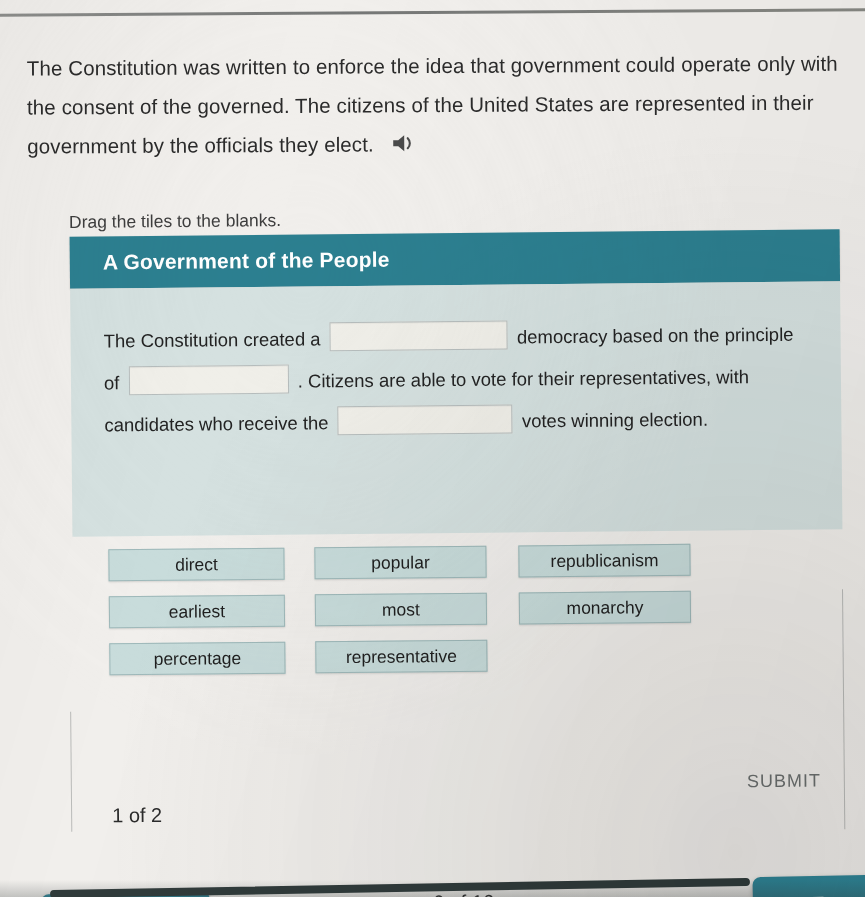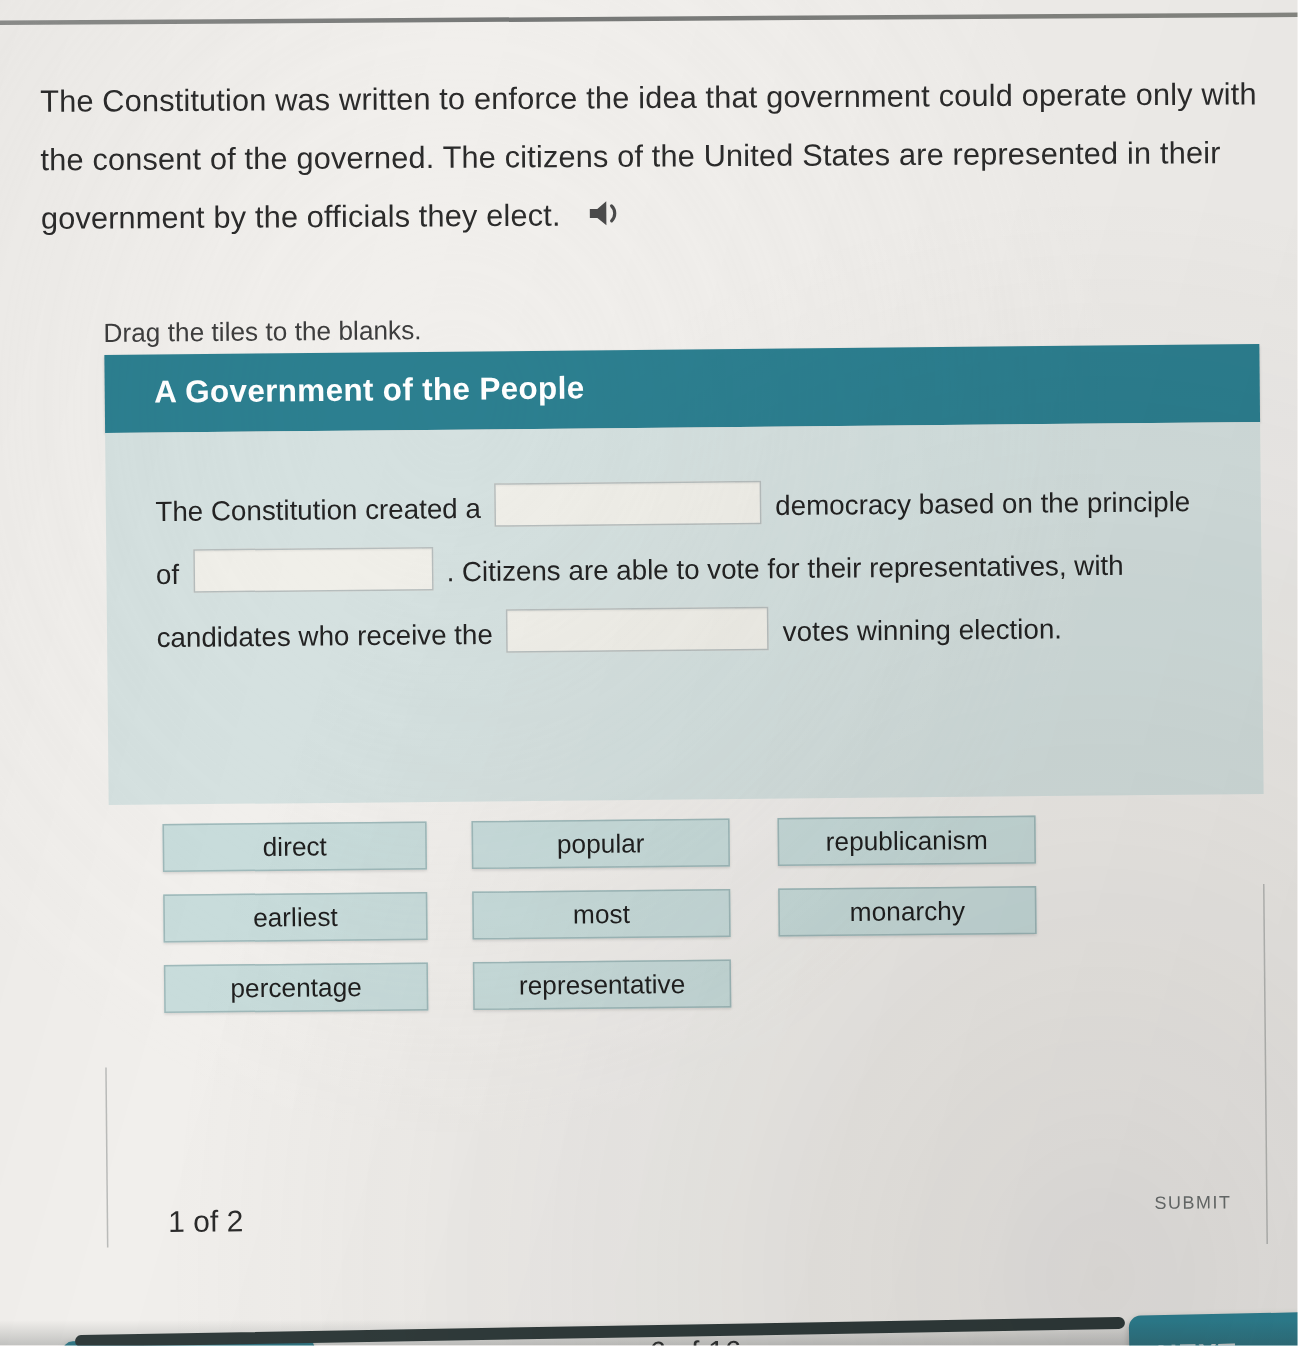--- a/index.html
+++ b/index.html
@@ -170,28 +170,27 @@
   }
   .page-counter {
     position: absolute;
     left: 41px; top: 33px;
     font-size: 20px;
     color: #2b2b2b;
   }
   .submit-btn {
     position: absolute;
     right: 22px; top: 6px;
-    font-size: 12px;
+    font-size: 18px;
     letter-spacing: 1px;
     color: #6c7070;
     background: none;
     border: none;
     font-family: inherit;
     cursor: pointer;
-    margin-top: 24px;
   }
 
   
   .bottom-nav {
     position: absolute;
     left: 0; top: 867px;
     width: 865px; height: 64px;
     z-index: 20;
     padding-left: 44px;
   }

